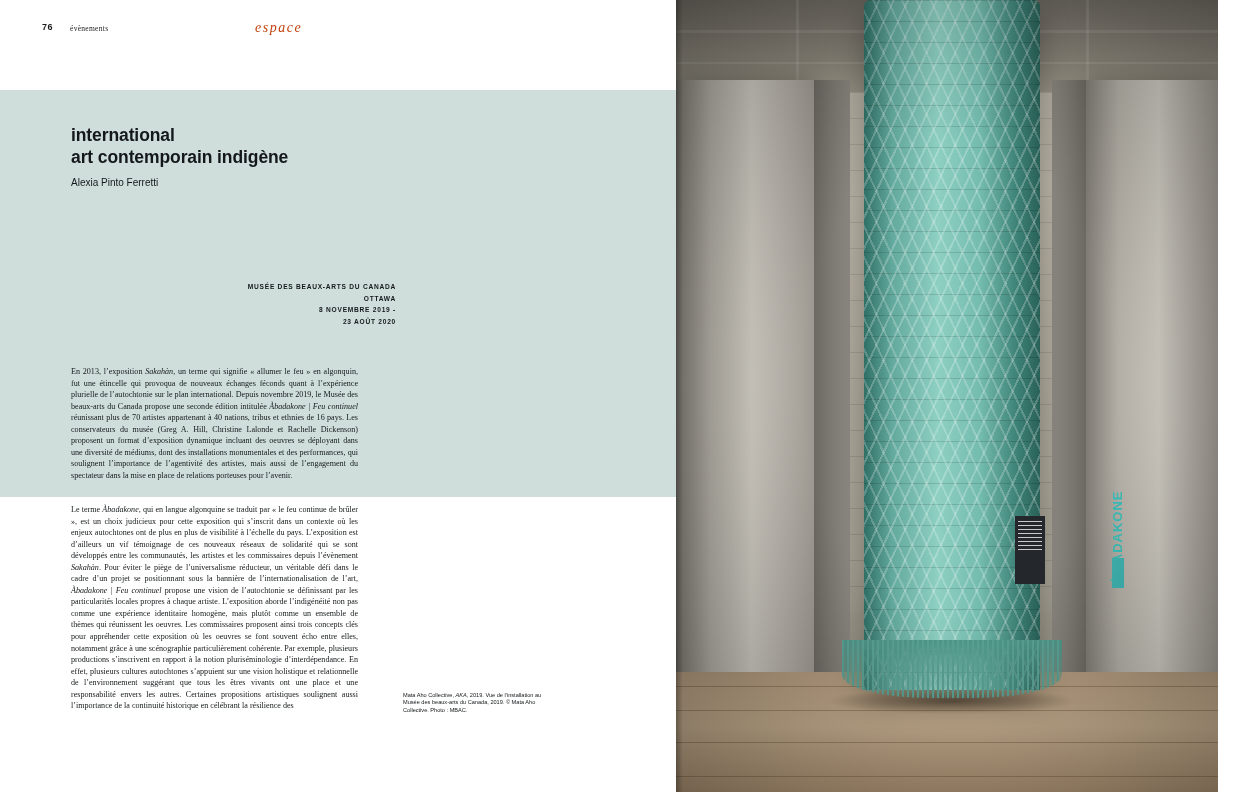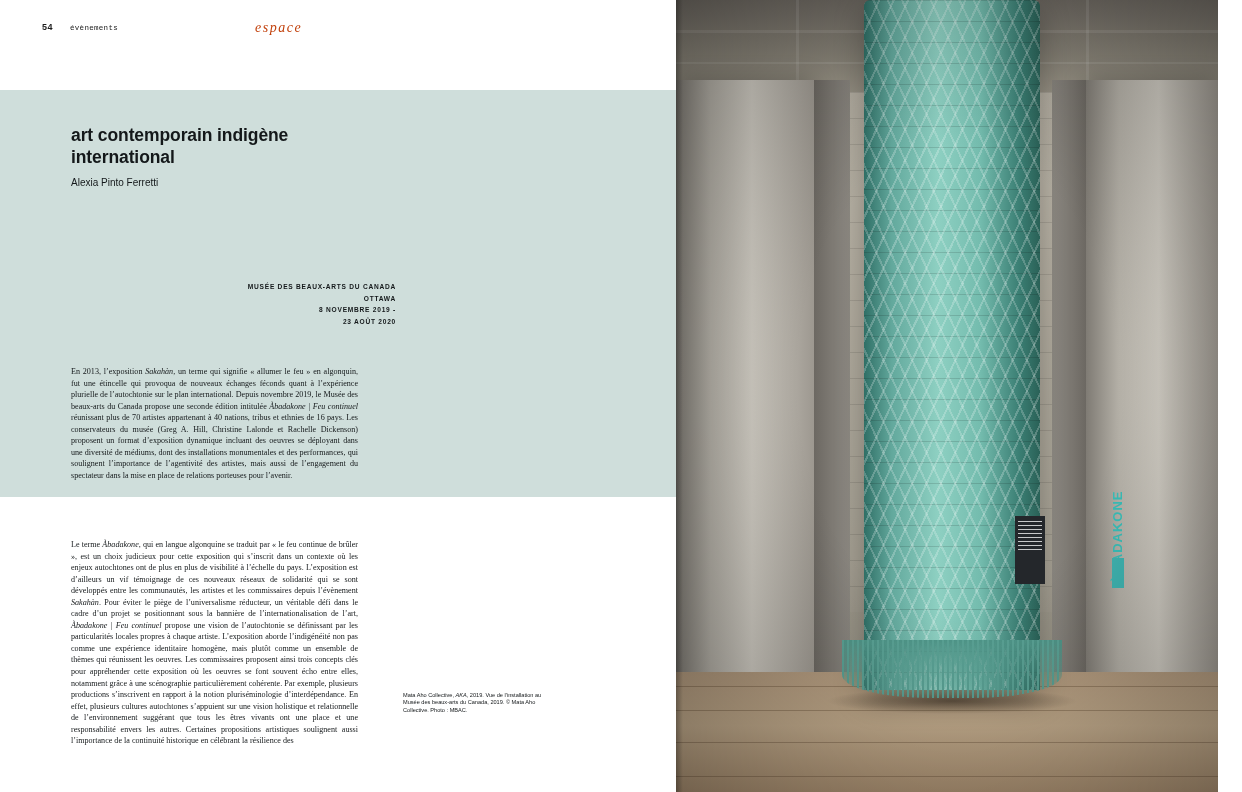--- a/index.html
+++ b/index.html
@@ -46,21 +46,21 @@
     font-family: "Liberation Sans", sans-serif;
     font-size: 9px;
     font-weight: bold;
     letter-spacing: 0.5px;
     color: #1b1b1b;
   }
   .running-head {
     position: absolute;
     top: 24px;
     left: 70px;
-    font-family: Liberation Mono, monospace;
+    font-family: Liberation Serif, serif;
     font-size: 7.5px;
     letter-spacing: 0.3px;
     color: #1b1b1b;
   }
   .masthead {
     position: absolute;
     top: 20px;
     left: 255px;
     font-family: "Liberation Serif", serif;
     font-size: 14px;
@@ -109,21 +109,21 @@
     position: absolute;
     left: 71px;
     width: 287px;
     font-family: Liberation Serif, serif;
     font-size: 8.1px;
     line-height: 11.55px;
     color: #14181a;
     text-align: justify;
   }
   .body-col.first { top: 366px; }
-  .body-col.second { top: 504px; margin-top: 35px; }
+  .body-col.second { top: 504px; }
   .body-col i { font-style: italic; }
 
   .caption {
     position: absolute;
     left: 403px;
     top: 692px;
     width: 150px;
     font-family: "Liberation Sans", sans-serif;
     font-size: 5.6px;
     line-height: 7.4px;
@@ -299,27 +299,27 @@
 </style>
 </head>
 <body>
 
 <div class="page">
 
   <div class="left-page">
 
     <div class="tint-band"></div>
 
-    <div class="folio">54</div>
+    <div class="folio">76</div>
     <div class="running-head">évènements</div>
     <div class="masthead">espace</div>
 
     <div class="title-block">
+      <div class="title-line">international</div>
       <div class="title-line">art contemporain indigène</div>
-      <div class="title-line">international</div>
       <div class="author">Alexia Pinto Ferretti</div>
     </div>
 
     <div class="credits">
       <div>MUSÉE DES BEAUX-ARTS DU CANADA</div>
       <div>OTTAWA</div>
       <div>8 NOVEMBRE 2019 -</div>
       <div>23 AOÛT 2020</div>
     </div>
 

